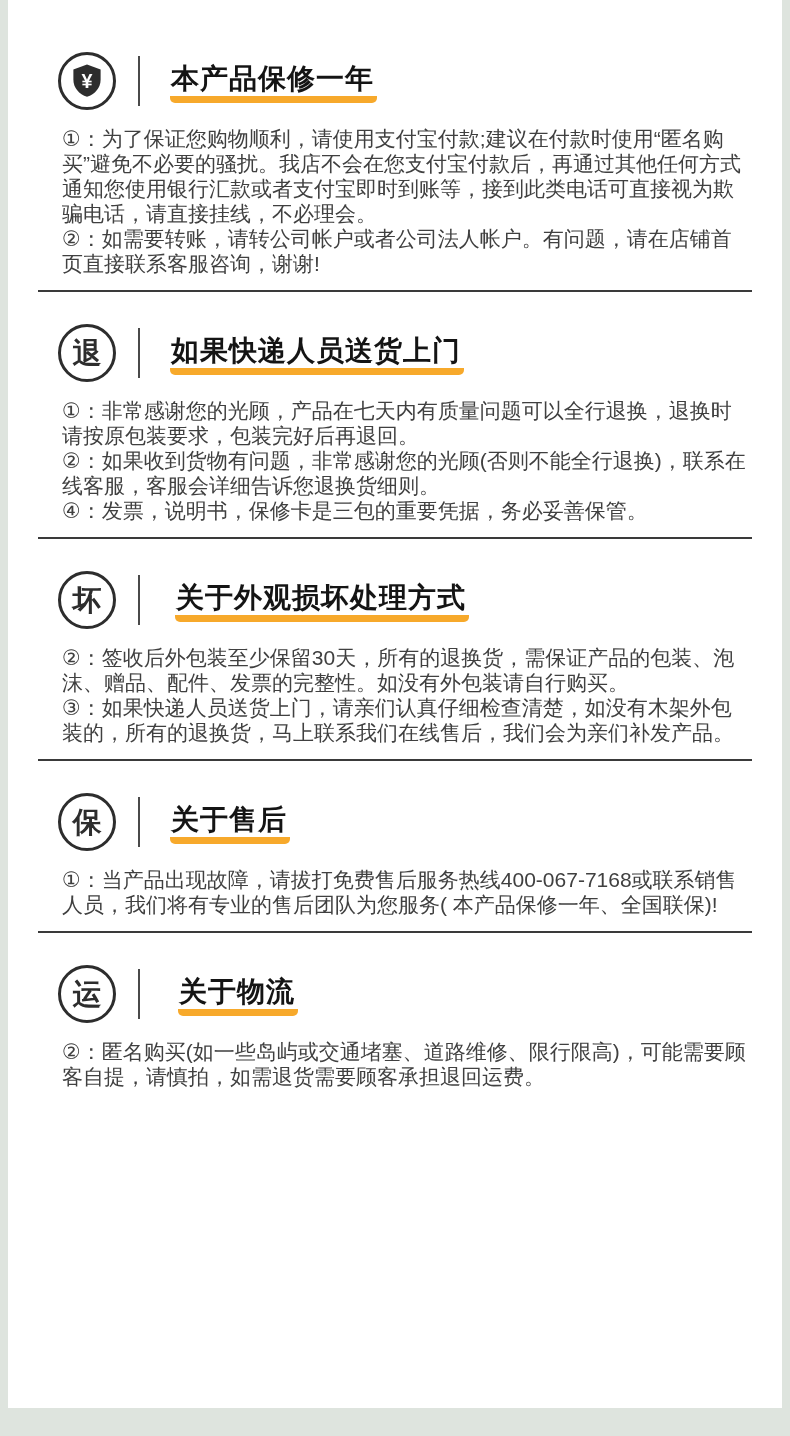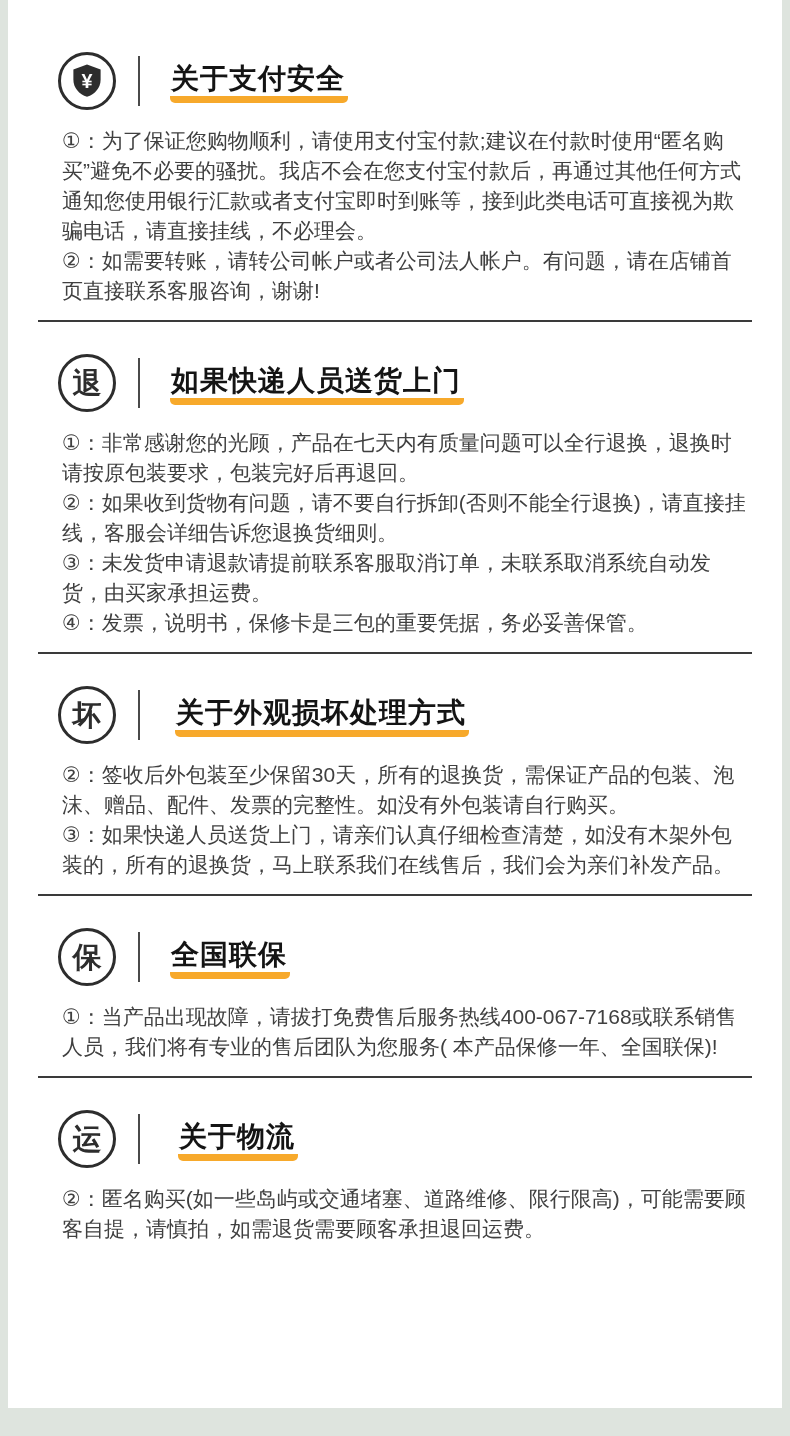--- a/index.html
+++ b/index.html
@@ -67,21 +67,21 @@
     border-radius: 5px;
     padding: 0 3px 5px 1px;
   }
   .section-body {
     margin-top: 14px;
     padding: 0 34px 0 54px;
   }
   .section-body p {
     margin: 0;
     font-size: 21px;
-    line-height: 30px;
+    line-height: 25px;
     color: #404040;
   }
   .section-divider {
     height: 2px;
     background: #3a3a3a;
     margin: 14px 30px 0 30px;
   }
 </style>
 </head>
 <body>
@@ -91,42 +91,41 @@
   <section class="section first">
     <div class="section-header">
       <div class="icon-circle">
         <svg class="icon-shield" width="38" height="38" viewBox="0 0 24 24" aria-hidden="true">
           <path d="M12 1.6 L20.6 4.7 V11 C20.6 16.4 17 20.2 12 22 C7 20.2 3.4 16.4 3.4 11 V4.7 Z" fill="#2d2d2d"></path>
           <text x="12" y="16.2" text-anchor="middle" font-size="12.5" font-weight="bold" fill="#ffffff">¥</text>
         </svg>
 
       </div>
       <div class="header-vline"></div>
-      <h2 class="section-title" style="margin:0">关于支付安全</h2>
+      <h2 class="section-title" style="margin:0">本产品保修一年</h2>
     </div>
     <div class="section-body">
           <p>①：为了保证您购物顺利，请使用支付宝付款;建议在付款时使用“匿名购买”避免不必要的骚扰。我店不会在您支付宝付款后，再通过其他任何方式通知您使用银行汇款或者支付宝即时到账等，接到此类电话可直接视为欺骗电话，请直接挂线，不必理会。</p>
           <p>②：如需要转账，请转公司帐户或者公司法人帐户。有问题，请在店铺首页直接联系客服咨询，谢谢!</p>
         </div>
     <div class="section-divider"></div>
   </section>
 
   <section class="section">
     <div class="section-header">
       <div class="icon-circle">
 
         <span class="icon-char">退</span>
       </div>
       <div class="header-vline"></div>
       <h2 class="section-title" style="margin:0">如果快递人员送货上门</h2>
     </div>
     <div class="section-body">
           <p>①：非常感谢您的光顾，产品在七天内有质量问题可以全行退换，退换时请按原包装要求，包装完好后再退回。</p>
-          <p>②：如果收到货物有问题，请不要自行拆卸(否则不能全行退换)，请直接挂线，客服会详细告诉您退换货细则。</p>
-          <p>③：未发货申请退款请提前联系客服取消订单，未联系取消系统自动发货，由买家承担运费。</p>
+          <p>②：如果收到货物有问题，非常感谢您的光顾(否则不能全行退换)，联系在线客服，客服会详细告诉您退换货细则。</p>
           <p>④：发票，说明书，保修卡是三包的重要凭据，务必妥善保管。</p>
         </div>
     <div class="section-divider"></div>
   </section>
 
   <section class="section">
     <div class="section-header">
       <div class="icon-circle">
 
         <span class="icon-char">坏</span>
@@ -141,21 +140,21 @@
     <div class="section-divider"></div>
   </section>
 
   <section class="section">
     <div class="section-header">
       <div class="icon-circle">
 
         <span class="icon-char">保</span>
       </div>
       <div class="header-vline"></div>
-      <h2 class="section-title" style="margin:0">全国联保</h2>
+      <h2 class="section-title" style="margin:0">关于售后</h2>
     </div>
     <div class="section-body">
           <p>①：当产品出现故障，请拔打免费售后服务热线400-067-7168或联系销售人员，我们将有专业的售后团队为您服务( 本产品保修一年、全国联保)!</p>
         </div>
     <div class="section-divider"></div>
   </section>
 
   <section class="section last">
     <div class="section-header">
       <div class="icon-circle">

